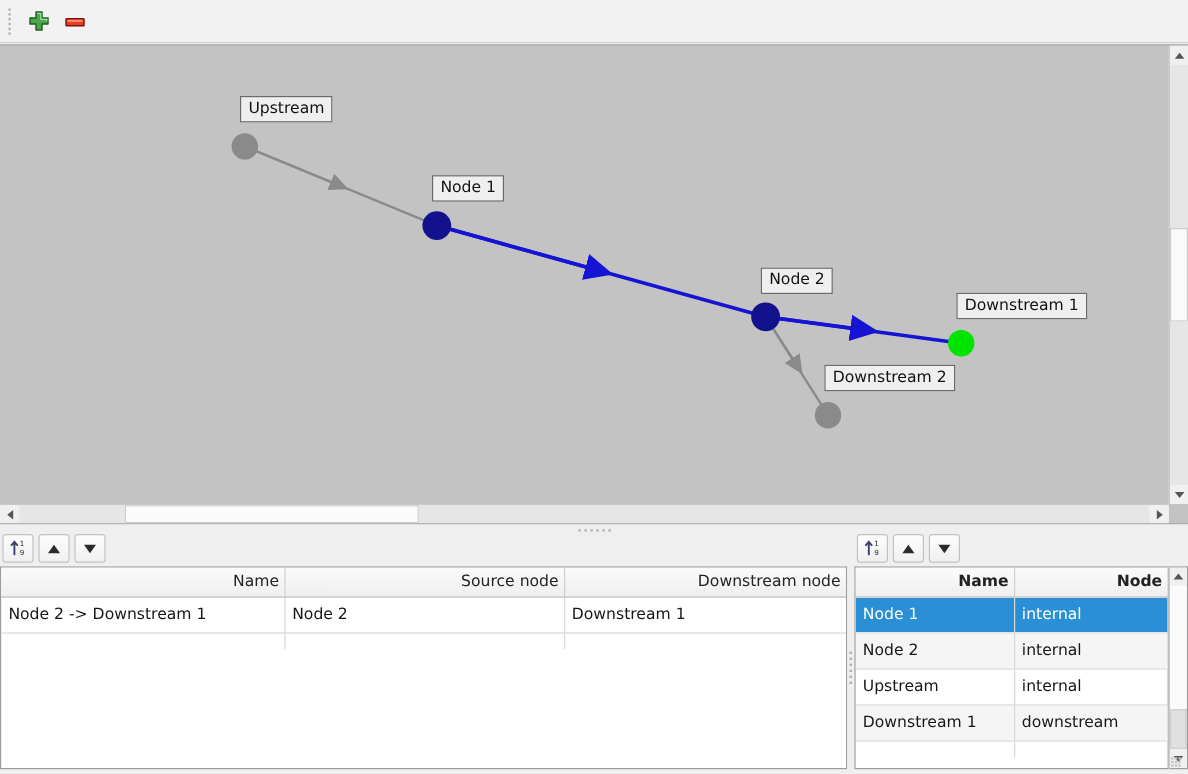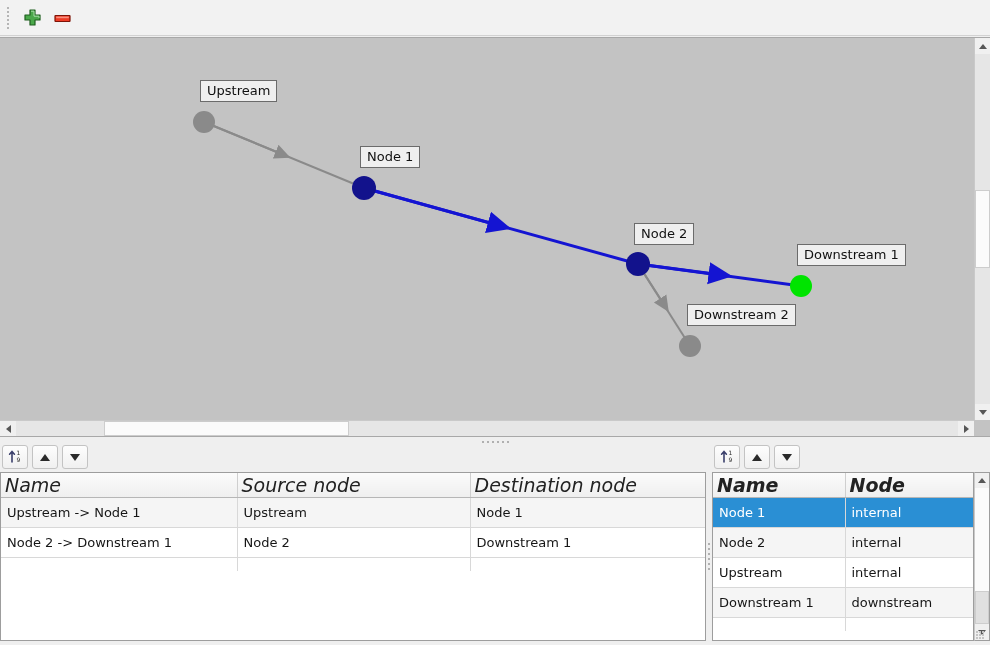--- a/index.html
+++ b/index.html
@@ -115,25 +115,24 @@
   #wrap-left { width: 706px; }
   #wrap-right { width: 262px; }
 
   table { border-collapse: collapse; table-layout: fixed; width: 100%; }
   th {
     height: 24px;
     background: linear-gradient(#fbfbfb, #efefef);
     border-right: 1px solid #cfcfcf;
     border-bottom: 1px solid #b6b6b6;
     font-weight: normal;
-    font-size: 19px;
+    font-size: 13px;
     color: #222;
-    text-align: left;
+    text-align: right;
     padding: 0 4px;
-    font-style: italic;
   }
   th.bold { font-weight: bold; }
   td {
     height: 30px;
     border-right: 1px solid #d8d8d8;
     border-bottom: 1px solid #d8d8d8;
     font-size: 13px;
     padding: 0 6px;
     color: #161616;
     white-space: nowrap;
@@ -303,29 +302,24 @@
         <table>
           <colgroup>
               <col style="width:236px">
               <col style="width:233px">
               <col style="width:235px">
             </colgroup>
           <thead>
             <tr>
               <th>Name</th>
               <th>Source node</th>
-              <th>Destination node</th>
+              <th>Downstream node</th>
             </tr>
           </thead>
           <tbody>
-            <tr class="alt">
-              <td>Upstream -&gt; Node 1</td>
-              <td>Upstream</td>
-              <td>Node 1</td>
-            </tr>
             <tr>
               <td>Node 2 -&gt; Downstream 1</td>
               <td>Node 2</td>
               <td>Downstream 1</td>
             </tr>
             <tr class="partial">
               <td></td>
               <td></td>
               <td></td>
             </tr>

